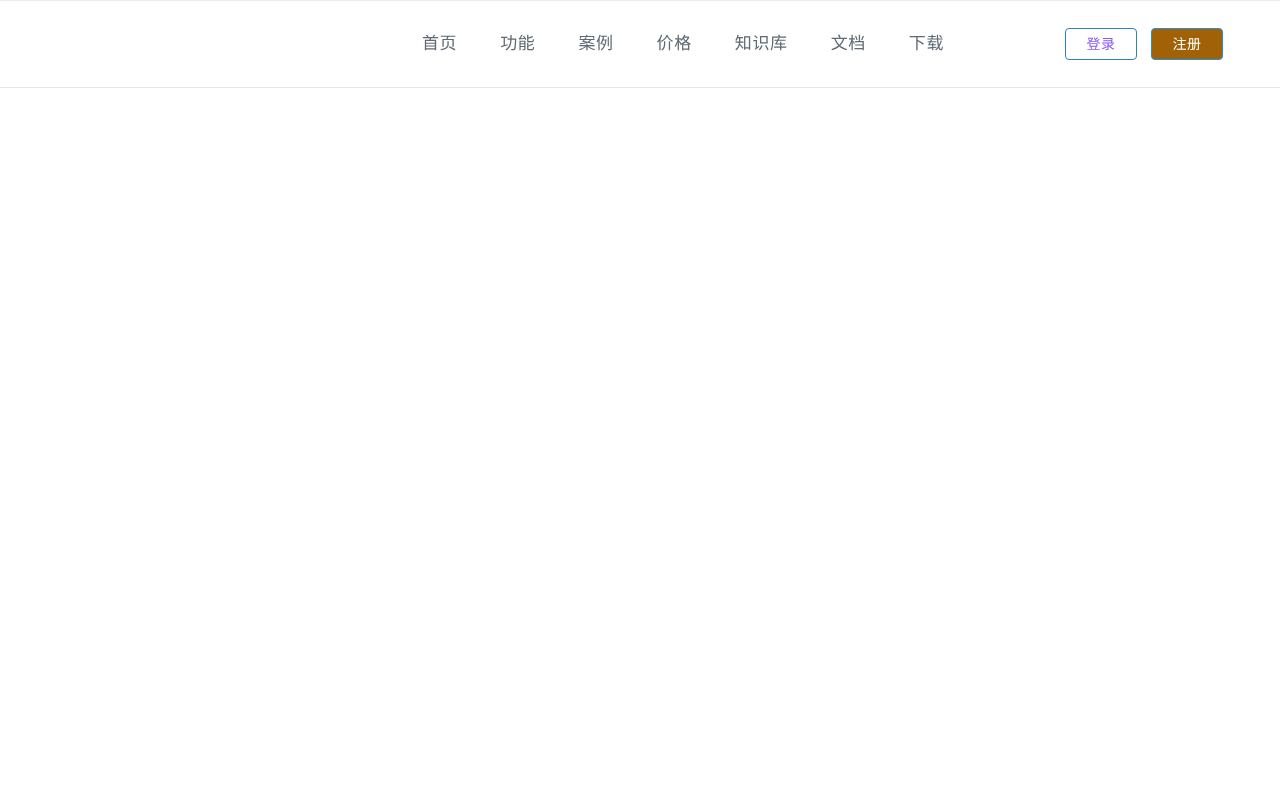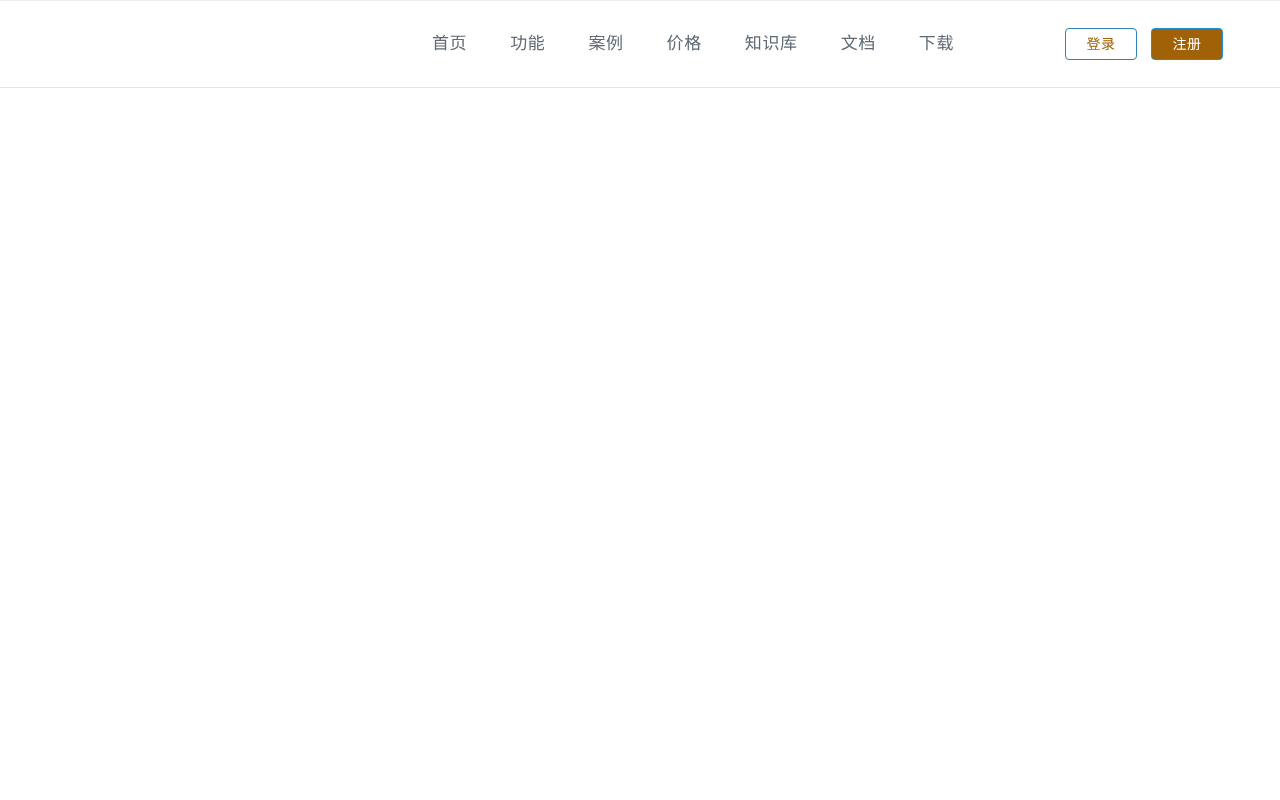--- a/index.html
+++ b/index.html
@@ -73,21 +73,21 @@
     margin: 0 43px 0 0;
     font-size: 17px;
     line-height: 24px;
     letter-spacing: 0.6px;
     color: #5f6a74;
     text-decoration: none;
     white-space: nowrap;
     cursor: pointer;
   }
   .nav-item:first-child .nav-link {
-    margin-left: 12px;
+    margin-left: 2px;
   }
 
   
   .auth-actions {
     flex: 0 0 auto;
     display: flex;
     align-items: center;
     padding-right: 57px;
   }
   .btn {
@@ -103,21 +103,21 @@
     line-height: 1;
     letter-spacing: 0.5px;
     white-space: nowrap;
     cursor: pointer;
     text-decoration: none;
     font-family: "Liberation Sans", "DejaVu Sans", sans-serif;
   }
   .btn-login {
     background: #ffffff;
     border: 1px solid #2e82b6;
-    color: #a16207;
+    color: #8b5cf6;
     margin-right: 14px;
   }
   .btn-register {
     background: #a16207;
     border: 1px solid #2190d9;
     color: #ffffff;
   }
 
   
   .page-main {

